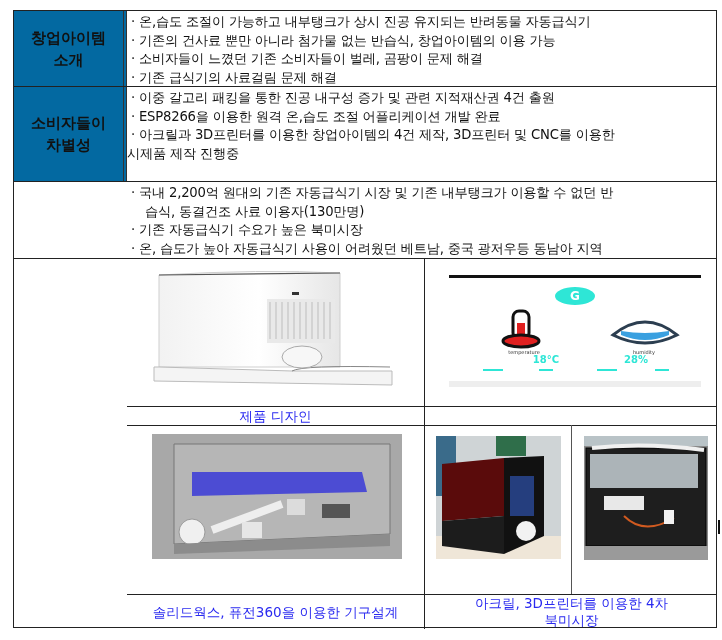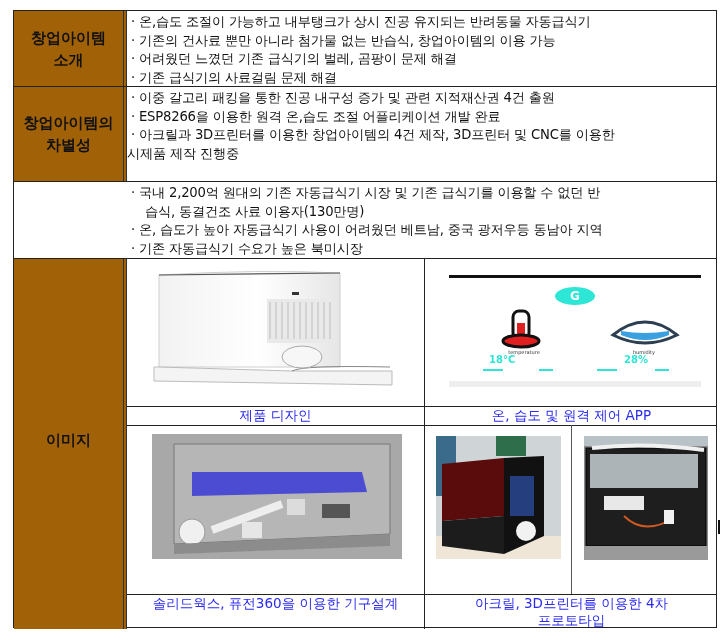--- a/index.html
+++ b/index.html
@@ -2,81 +2,78 @@
 <html><head>
 <meta charset="utf-8">
 <style>
   html, body { margin: 0; padding: 0; background: #ffffff; }
   body { width: 722px; height: 640px; position: relative; overflow: hidden;
          font-family: "DejaVu Sans", "Liberation Sans", sans-serif; color: #111; }
   .doc-table { position: absolute; left: 13px; top: 10px; width: 704px; height: 618px;
                border: 1px solid #222; box-sizing: border-box; }
   .row { position: absolute; left: 0; right: 0; border-bottom: 1px solid #222; box-sizing: border-box; }
   .row:last-child { border-bottom: none; }
-  .label-cell { position: absolute; left: 0; top: 0; bottom: 0; width: 113px; background: #a16207;
+  .label-cell { position: absolute; left: 0; top: 0; bottom: 0; width: 113px; background: #0369a1;
                 border-right: 4px double #333; box-sizing: border-box;
                 display: flex; align-items: center; justify-content: center; text-align: center;
                 font-weight: bold; font-size: 15px; line-height: 22px; }
   .label-cell span { white-space: pre-line; }
   .content-cell { position: absolute; left: 113px; right: 0; top: 0; bottom: 0; padding: 2px 4px 0 4px;
                   font-size: 13.2px; line-height: 18.5px; letter-spacing: -0.2px; box-sizing: border-box; }
   .bullet-line { display: block; white-space: nowrap; }
   .indent { padding-left: 14px; }
 
   
   .img-grid { position: absolute; left: 113px; right: 0; top: 0; bottom: 0; }
   .cell { position: absolute; box-sizing: border-box; border-color: #222; border-style: solid; border-width: 0; }
-  .caption { display: flex; align-items: flex-start; justify-content: center; text-align: center;
+  .caption { display: flex; align-items: center; justify-content: center; text-align: center;
              color: #2a2af0; font-size: 13.5px; line-height: 17px; }
   .ph { position: absolute; overflow: hidden; }
 </style>
 </head>
 <body>
 
 <div class="doc-table">
 
   <div class="row" style="top:0;height:76px;">
     <div class="label-cell">
       <span>창업아이템
 소개</span>
     </div>
     <div class="content-cell">
       <span class="bullet-line">· 온,습도 조절이 가능하고 내부탱크가 상시 진공 유지되는 반려동물 자동급식기</span>
       <span class="bullet-line">· 기존의 건사료 뿐만 아니라 첨가물 없는 반습식, 창업아이템의 이용 가능</span>
-      <span class="bullet-line">· 어려웠던 느꼈던 기존 급식기의 벌레, 곰팡이 문제 해결</span>
+      <span class="bullet-line">· 소비자들이 느꼈던 기존 소비자들이 벌레, 곰팡이 문제 해결</span>
       <span class="bullet-line">· 기존 급식기의 사료걸림 문제 해결</span>
     </div>
   </div>
 
   <div class="row" style="top:76px;height:95px;">
     <div class="label-cell">
-      <span>창업아이템의
+      <span>소비자들이
 차별성</span>
     </div>
     <div class="content-cell">
       <span class="bullet-line">· 이중 갈고리 패킹을 통한 진공 내구성 증가 및 관련 지적재산권 4건 출원</span>
       <span class="bullet-line">· ESP8266을 이용한 원격 온,습도 조절 어플리케이션 개발 완료</span>
       <span class="bullet-line">· 아크릴과 3D프린터를 이용한 창업아이템의 4건 제작, 3D프린터 및 CNC를 이용한</span>
       <span class="bullet-line" style="margin-left:-4px;">시제품 제작 진행중</span>
     </div>
   </div>
 
   <div class="row" style="top:171px;height:77px;">
     <div class="content-cell">
-      <span class="bullet-line">· 국내 2,200억 원대의 기존 자동급식기 시장 및 기존 급식기를 이용할 수 없던 반</span>
+      <span class="bullet-line">· 국내 2,200억 원대의 기존 자동급식기 시장 및 기존 내부탱크가 이용할 수 없던 반</span>
       <span class="bullet-line indent">습식, 동결건조 사료 이용자(130만명)</span>
+      <span class="bullet-line">· 기존 자동급식기 수요가 높은 북미시장</span>
       <span class="bullet-line">· 온, 습도가 높아 자동급식기 사용이 어려웠던 베트남, 중국 광저우등 동남아 지역</span>
-      <span class="bullet-line">· 기존 자동급식기 수요가 높은 북미시장</span>
     </div>
   </div>
 
   <div class="row" style="top:248px;height:370px;">
-    <div class="label-cell" style="align-items:flex-start;padding-top:170px;">
-      <span>이미지</span>
-    </div>
     <div class="img-grid">
 
       <div style="position:absolute;left:297px;top:0;bottom:0;border-left:1px solid #222;"></div>
 
       <div style="position:absolute;left:0;right:0;top:147px;border-top:1px solid #222;"></div>
       <div style="position:absolute;left:0;right:0;top:166px;border-top:1px solid #222;"></div>
       <div style="position:absolute;left:0;right:0;top:335px;border-top:1px solid #222;"></div>
 
       <div style="position:absolute;left:444px;top:166px;height:169px;border-left:1px solid #555;"></div>
 
@@ -124,31 +121,28 @@
         <svg style="position:absolute;left:50px;top:40px;" width="46" height="40" viewBox="0 0 46 40">
           <rect x="14" y="2" width="16" height="28" rx="6" fill="#fff" stroke="#111" stroke-width="3"></rect>
           <rect x="18" y="14" width="8" height="16" fill="#e02020"></rect>
           <ellipse cx="22" cy="32" rx="18" ry="6" fill="#e02020" stroke="#111" stroke-width="3"></ellipse>
         </svg>
         <svg style="position:absolute;left:160px;top:42px;" width="72" height="34" viewBox="0 0 72 34">
           <path d="M4 24 Q36 -2 68 24 Q36 40 4 24 Z" fill="#fff" stroke="#2c3e50" stroke-width="3"></path>
           <path d="M12 24 Q36 34 60 24 L60 20 Q36 24 12 20 Z" fill="#3aa0e0"></path>
         </svg>
         <div style="position:absolute;left:40px;top:80px;width:70px;text-align:center;font-size:5px;color:#333;">temperature</div>
-        <div style="position:absolute;left:40px;top:85px;width:70px;text-align:left;font-size:10px;color:#2ee6d6;font-weight:bold;">18°C</div>
+        <div style="position:absolute;left:40px;top:85px;width:70px;text-align:right;font-size:10px;color:#2ee6d6;font-weight:bold;">18°C</div>
         <div style="position:absolute;left:160px;top:80px;width:70px;text-align:center;font-size:5px;color:#333;">humidity</div>
         <div style="position:absolute;left:152px;top:85px;width:70px;text-align:center;font-size:10px;color:#2ee6d6;font-weight:bold;">28%</div>
         <div style="position:absolute;left:34px;top:100px;width:20px;height:2px;background:#2ee6d6;"></div>
         <div style="position:absolute;left:90px;top:100px;width:14px;height:2px;background:#2ee6d6;"></div>
         <div style="position:absolute;left:148px;top:100px;width:20px;height:2px;background:#2ee6d6;"></div>
         <div style="position:absolute;left:206px;top:100px;width:14px;height:2px;background:#2ee6d6;"></div>
         <div style="position:absolute;left:0;top:112px;width:252px;height:6px;background:#eeeeee;"></div>
-      </div>
-      <div class="cell caption" style="left:298px;top:148px;width:293px;height:18px;">
-        <span>온, 습도 및 원격 제어 APP</span>
       </div>
 
       <div class="ph" style="left:25px;top:175px;width:250px;height:125px;background:#a9a9a9;">
         <svg width="250" height="125" viewBox="0 0 250 125">
           <rect width="250" height="125" fill="#a8a8a8"></rect>
           <path d="M22 10 L238 10 L238 100 L22 110 Z" fill="#b6b6b6" stroke="#777"></path>
           <path d="M40 38 L210 38 L215 58 L40 62 Z" fill="#3a3ad8" opacity="0.85"></path>
           <rect x="135" y="65" width="18" height="16" fill="#dcdcdc"></rect>
           <rect x="170" y="70" width="28" height="14" fill="#555"></rect>
           <line x1="60" y1="96" x2="130" y2="70" stroke="#eee" stroke-width="8"></line>
@@ -183,20 +177,20 @@
           <rect x="6" y="18" width="108" height="34" fill="#cfd9df" opacity="0.8"></rect>
           <path d="M8 12 Q60 6 120 14" stroke="#f0f0f0" stroke-width="4" fill="none"></path>
           <rect x="20" y="60" width="40" height="14" fill="#e8e8e8"></rect>
           <path d="M40 80 Q60 100 90 82" stroke="#d05a20" stroke-width="2" fill="none"></path>
           <rect x="80" y="74" width="10" height="14" fill="#f2f2f2"></rect>
           <rect x="0" y="110" width="124" height="14" fill="#9a9a9a"></rect>
         </svg>
       </div>
       <div class="cell caption" style="left:298px;top:336px;width:293px;height:34px;">
         <span style="white-space:pre-line;">아크릴, 3D프린터를 이용한 4차
-프로토타입</span>
+북미시장</span>
       </div>
     </div>
   </div>
 
 </div>
 
 <div style="position:absolute;left:718px;top:520px;width:1.5px;height:14px;background:#111;"></div>
 
 </body></html>

